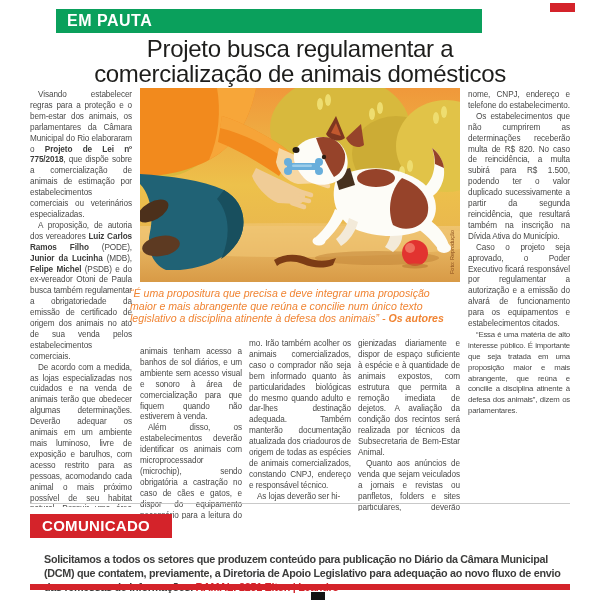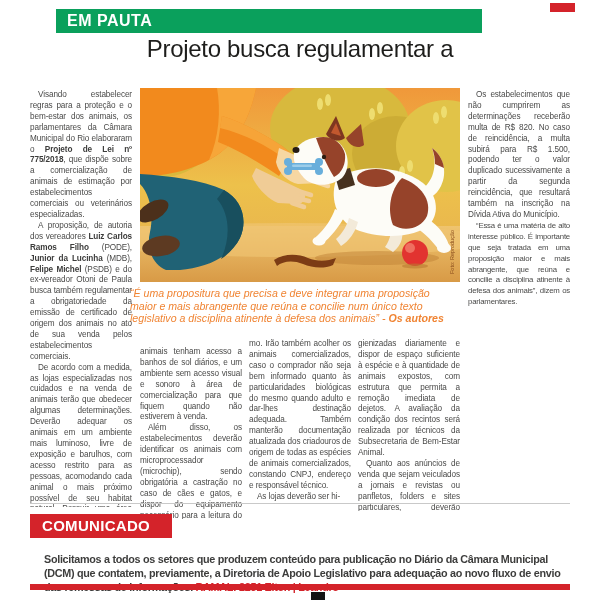--- a/index.html
+++ b/index.html
@@ -46,20 +46,21 @@
 </head>
 <body>
 
 <div class="page">
 
   <div class="abs section-bar">EM PAUTA</div>
   <div class="abs corner-red"></div>
 
   <div class="abs headline">
     <div>Projeto busca regulamentar a</div>
+    <div>comercialização de animais domésticos</div>
   </div>
 
   <div class="abs illustration">
     <svg width="320" height="194" viewBox="0 0 320 194" xmlns="http://www.w3.org/2000/svg">
       <defs>
         <linearGradient id="sky" x1="0" y1="0" x2="0" y2="1">
           <stop offset="0" stop-color="#f0983a"></stop>
           <stop offset="0.5" stop-color="#edc14b"></stop>
           <stop offset="1" stop-color="#e6ad50"></stop>
         </linearGradient>
@@ -168,21 +169,23 @@
     </div>
   <div class="col col3">
       <p class="noindent"><span>mo. Irão também acolher os animais comercializados, caso o comprador não seja bem informado quanto às particularidades biológicas do mesmo quando adulto e dar-lhes destinação adequada. Também manterão documentação atualizada dos criadouros de origem de todas as espécies de animais comercializados, constando CNPJ, endereço e responsável técnico.</span></p>
       <p><span>As lojas deverão ser hi-</span></p>
     </div>
   <div class="col col4">
       <p class="noindent"><span>gienizadas diariamente e dispor de espaço suficiente à espécie e à quantidade de animais expostos, com estrutura que permita a remoção imediata de dejetos. A avaliação da condição dos recintos será realizada por técnicos da Subsecretaria de Bem-Estar Animal.</span></p>
       <p><span>Quanto aos anúncios de venda que sejam veiculados a jornais e revistas ou panfletos, folders e sites particulares, deverão constar</span></p>
     </div>
   <div class="col col5">
+      <p class="noindent"><span>nome, CNPJ, endereço e telefone do estabelecimento.</span></p>
       <p><span>Os estabelecimentos que não cumprirem as determinações receberão multa de R$ 820. No caso de reincidência, a multa subirá para R$ 1.500, podendo ter o valor duplicado sucessivamente a partir da segunda reincidência, que resultará também na inscrição na Dívida Ativa do Município.</span></p>
+      <p><span>Caso o projeto seja aprovado, o Poder Executivo ficará responsável por regulamentar a autorização e a emissão do alvará de funcionamento para os equipamentos e estabelecimentos citados.</span></p>
       <p class="small"><span>“Essa é uma matéria de alto interesse público. É importante que seja tratada em uma proposição maior e mais abrangente, que reúna e concilie a disciplina atinente à defesa dos animais”, dizem os parlamentares.</span></p>
     </div>
 
   <div class="abs hairline"></div>
 
   <div class="abs comunicado-bar">COMUNICADO</div>
   <div class="abs comunicado-body">
     <span>Solicitamos a todos os setores que produzem conteúdo para publicação no Diário da Câmara Municipal (DCM) que contatem, previamente, a Diretoria de Apoio Legislativo para adequação ao novo fluxo de envio das remessas de informações. </span><span class="ramal">RAMAL: 2251 Elton | Leandro</span>
   </div>
 

